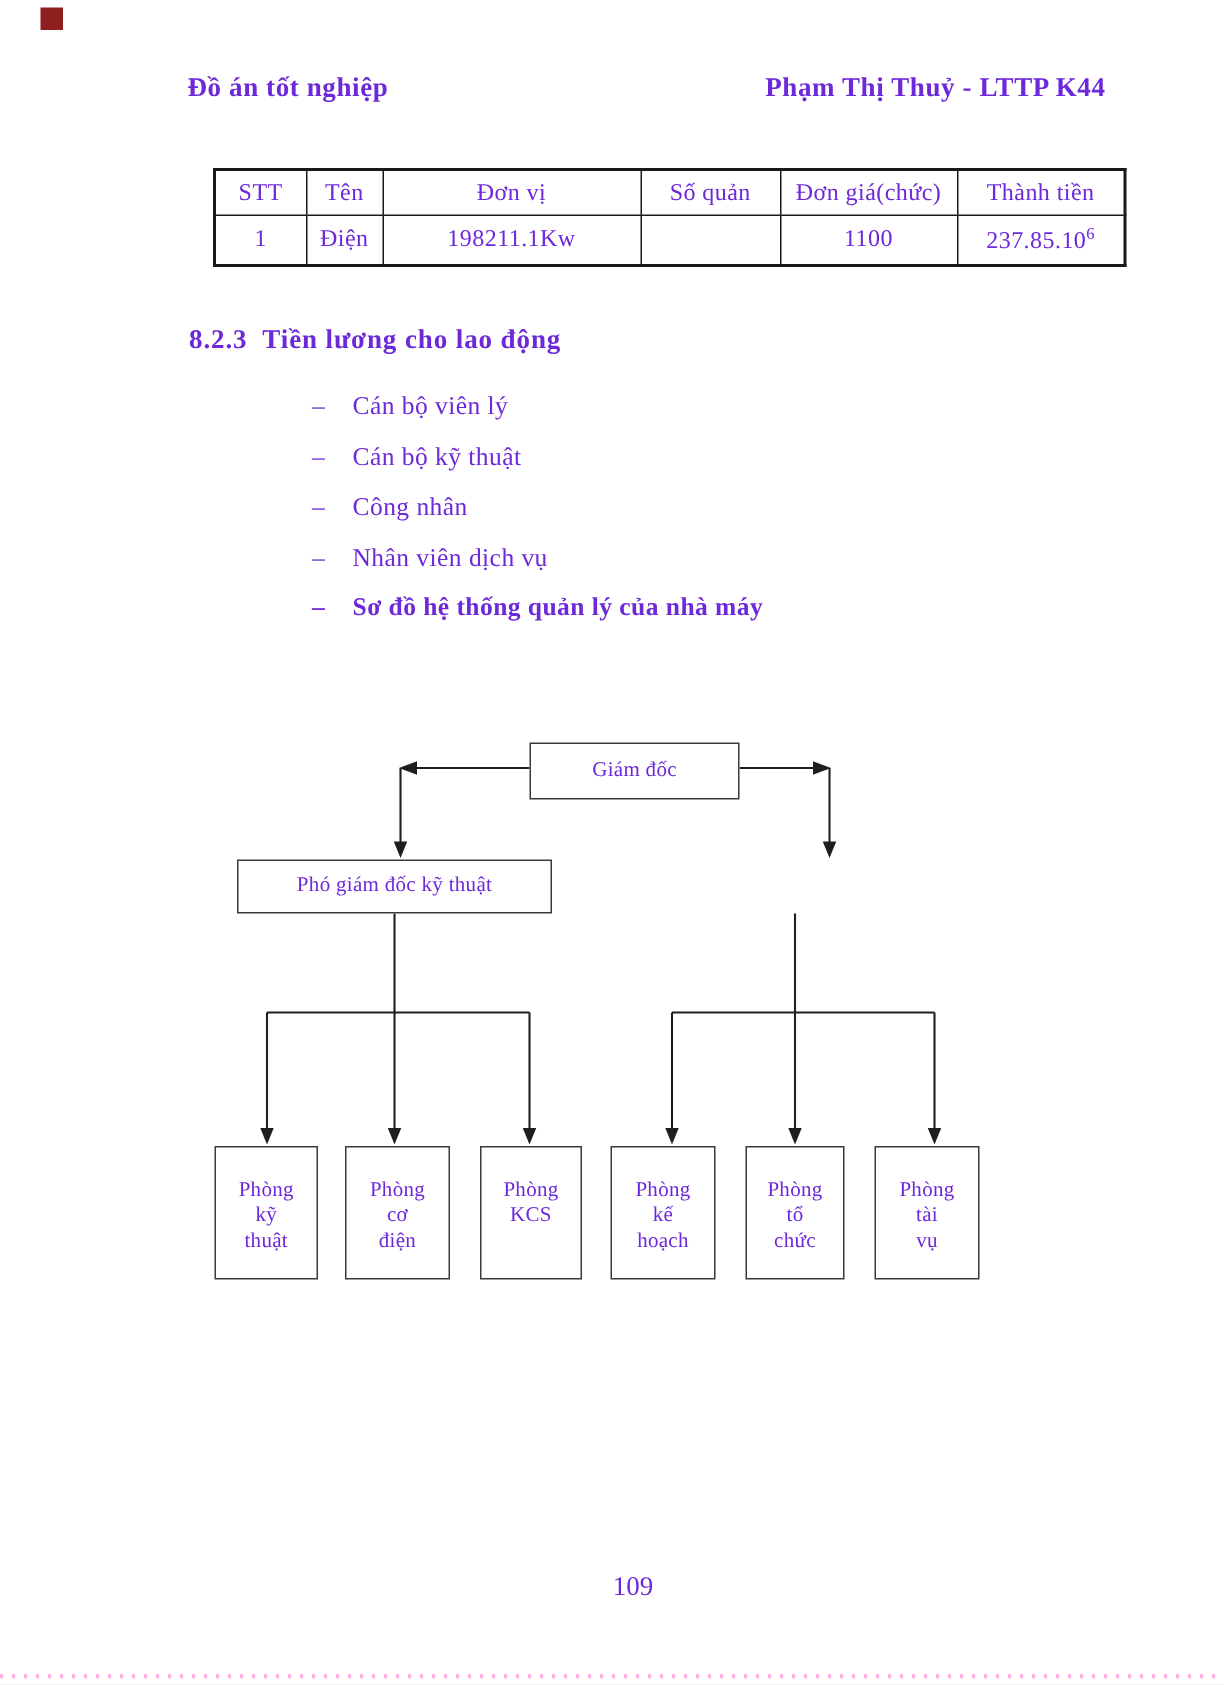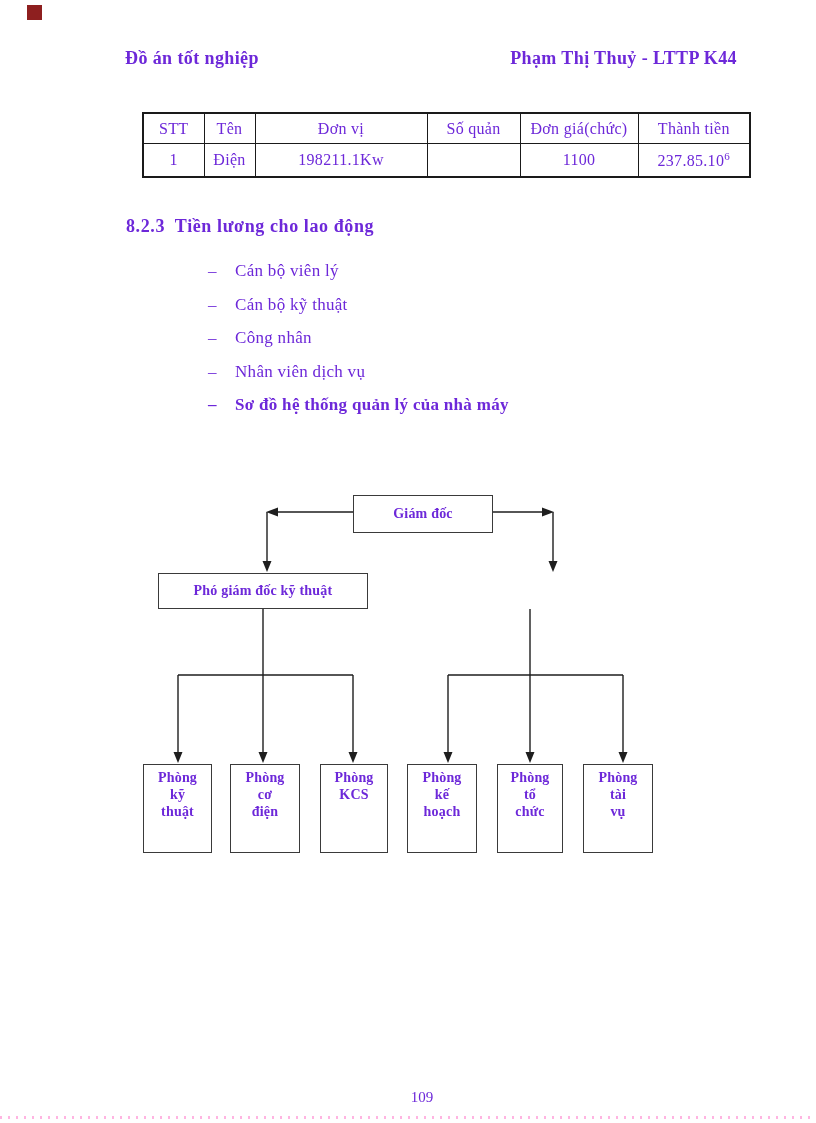--- a/index.html
+++ b/index.html
@@ -47,39 +47,39 @@
   .li-4{top:395px;}
   .diagram{left:0;top:490px;width:816px;height:372px;}
   .diagram svg{position:absolute;left:0;top:0;}
   .obox{
     position:absolute;
     box-sizing:border-box;
     border:1.5px solid #3a3a3a;
     background:#fff;
     display:flex;align-items:center;justify-content:center;
     text-align:center;
-    font-size:14px;letter-spacing:.2px;font-weight:bold;
+    font-size:14px;letter-spacing:.2px;
   }
   .obox.dept{
     align-items:flex-start;
-    padding-top:4px;
+    padding-top:20px;
     line-height:1.22;
     white-space:pre-line;
     text-align:center;
   }
   .box-gd{left:353px;top:5px;width:140px;height:38px;}
   .box-pgd1{left:158px;top:83px;width:210px;height:36px;}
   .box-pgd2{left:455px;top:83px;width:198px;height:36px;}
   .box-d0{left:143px;top:274px;width:69px;height:89px;}
   .box-d1{left:230px;top:274px;width:70px;height:89px;}
   .box-d2{left:320px;top:274px;width:68px;height:89px;}
   .box-d3{left:407px;top:274px;width:70px;height:89px;}
   .box-d4{left:497px;top:274px;width:66px;height:89px;}
   .box-d5{left:583px;top:274px;width:70px;height:89px;}
-  .page-num{left:0;right:0;top:1047px;text-align:center;font-size:15px;padding-left:28px;margin-top:42px;}
+  .page-num{left:0;right:0;top:1047px;text-align:center;font-size:18px;padding-left:28px;}
   .dotline{
     left:0;right:0;top:1116px;height:3px;
     background:repeating-linear-gradient(to right,#ffb5e2 0 2px,transparent 2px 8px);
   }
 </style>
 </head>
 <body>
 
 <div class="page">
 

